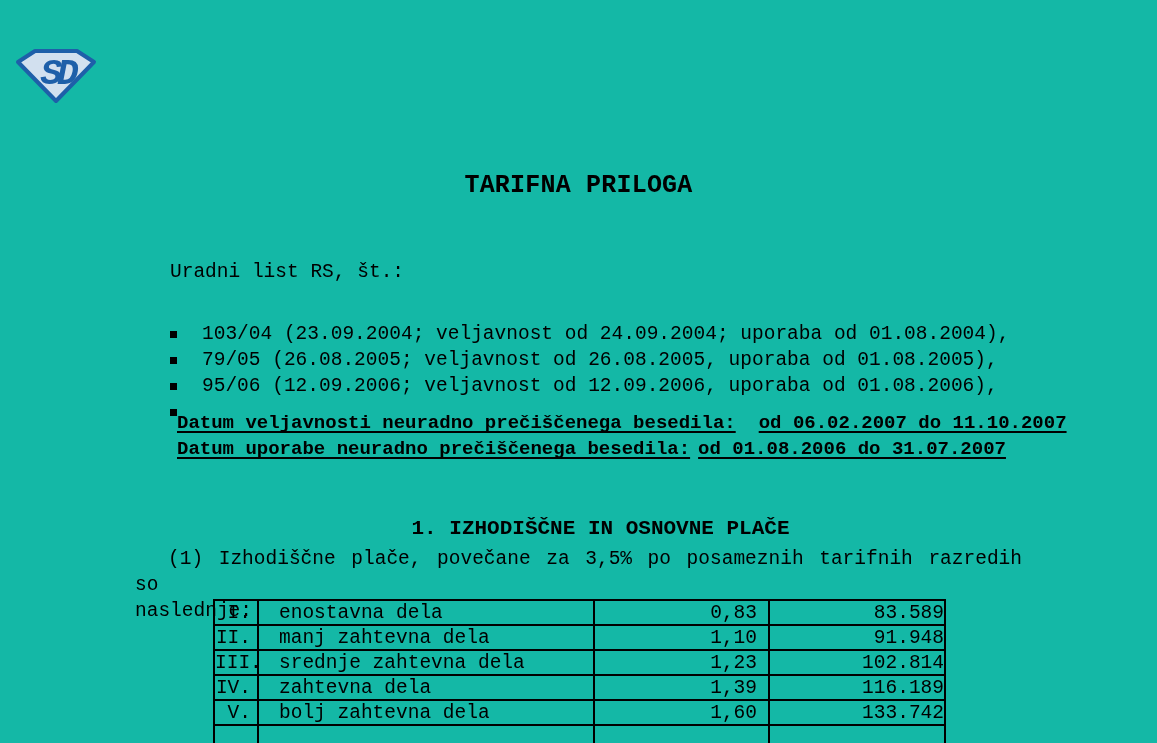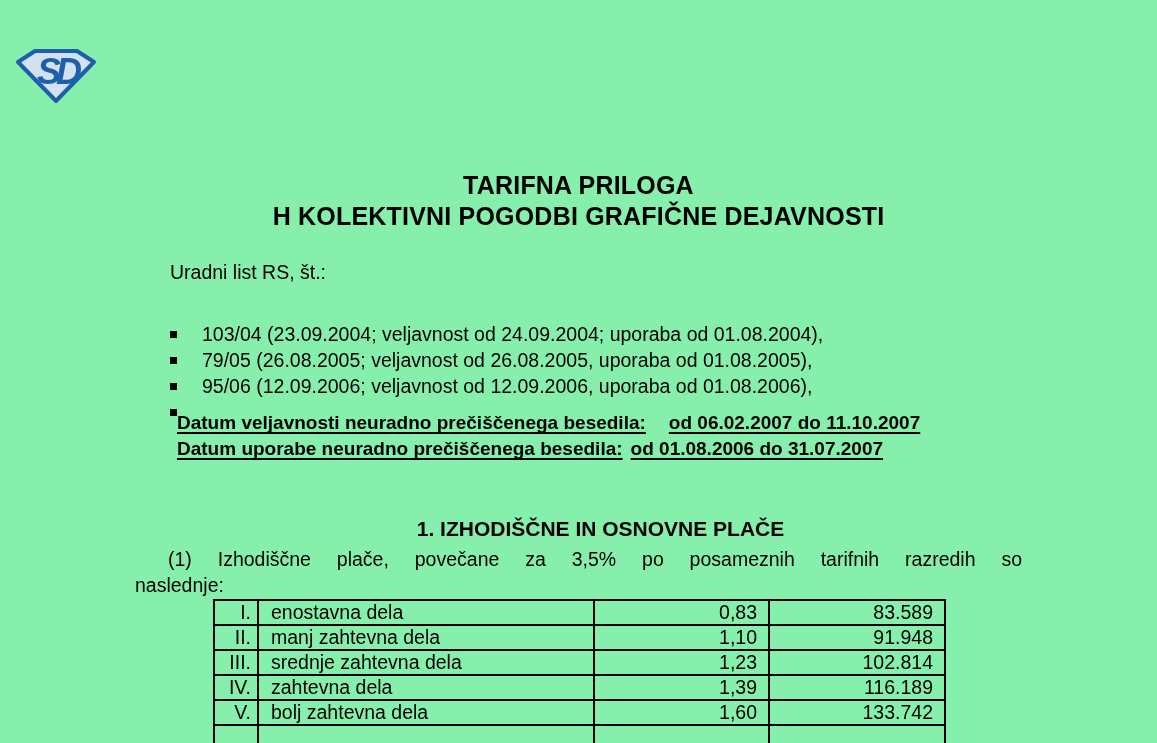--- a/index.html
+++ b/index.html
@@ -1,22 +1,22 @@
 <!DOCTYPE html>
 <html><head>
 <meta charset="utf-8">
 <style>
   * { margin:0; padding:0; box-sizing:border-box; }
   html,body { background:#ffffff; }
   .page {
     position:relative;
     width:1157px; height:743px;
-    background:#86efac;
+    background:#14b8a6;
     overflow:hidden;
-    font-family:Liberation Sans, sans-serif;
+    font-family:Liberation Mono, monospace;
     color:#000000;
   }
   .logo { position:absolute; left:14px; top:48px; width:84px; height:56px; }
 
   .title {
     position:absolute; left:0; right:0; top:170px;
     text-align:center; font-weight:bold;
     font-size:25px; line-height:31px;
     letter-spacing:0.2px;
   }
@@ -67,39 +67,38 @@
     font-size:19.5px;
   }
   .tariff-table td {
     border:2px solid #000;
     height:25px;
     overflow:hidden;
     white-space:nowrap;
   }
   .w1 { width:44px; } .w2 { width:336px; } .w3 { width:175px; } .w4 { width:176px; }
   .c1 { text-align:right; padding-right:6px; }
-  .c2 { text-align:left;  padding-left:12px; }
+  .c2 { text-align:left;  padding-left:20px; }
   .c3 { text-align:right; padding-right:11px; }
-  .c4 { text-align:right; padding-right:11px; }
+  .c4 { text-align:right; padding-right:0; }
 </style>
 </head>
 <body>
 
 <div class="page">
 
   <div class="logo">
     <svg width="84" height="56" viewBox="0 0 84 56">
       <path d="M4 14 L21 3 H63 L80 14 L42 53 Z" fill="#d2e0ef" stroke="#1e5fa9" stroke-width="4" stroke-linejoin="round"></path>
       <text x="43" y="36" text-anchor="middle" font-size="36" font-weight="bold" font-style="italic" letter-spacing="-5" fill="#1e5fa9">SD</text>
     </svg>
   </div>
 
   <div class="title">
     <div>TARIFNA PRILOGA</div>
-    <div>H KOLEKTIVNI POGODBI GRAFIČNE DEJAVNOSTI</div>
   </div>
 
   <div class="uradni">Uradni list RS, št.:</div>
 
   <div class="bullets">
     <div class="bullet-row">
       <span class="bullet-square"></span>
       <span>103/04 (23.09.2004; veljavnost od 24.09.2004; uporaba od 01.08.2004),</span>
     </div>
     <div class="bullet-row">

